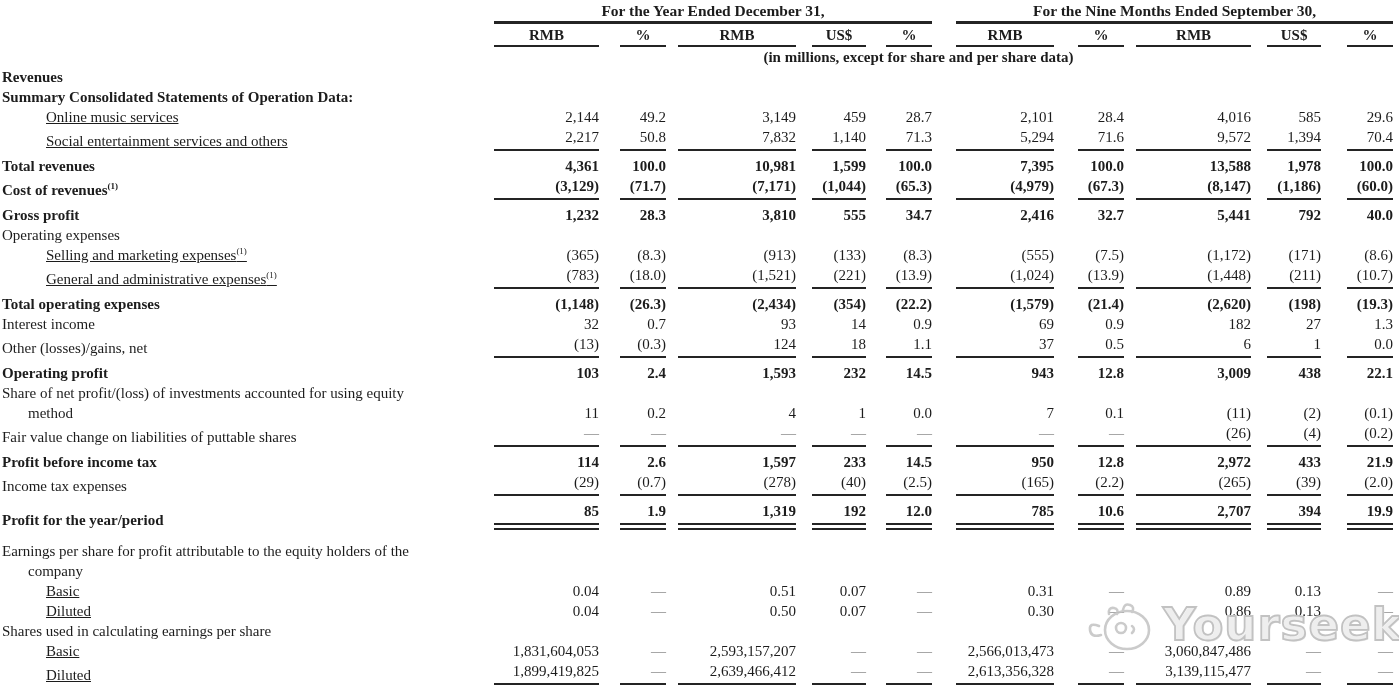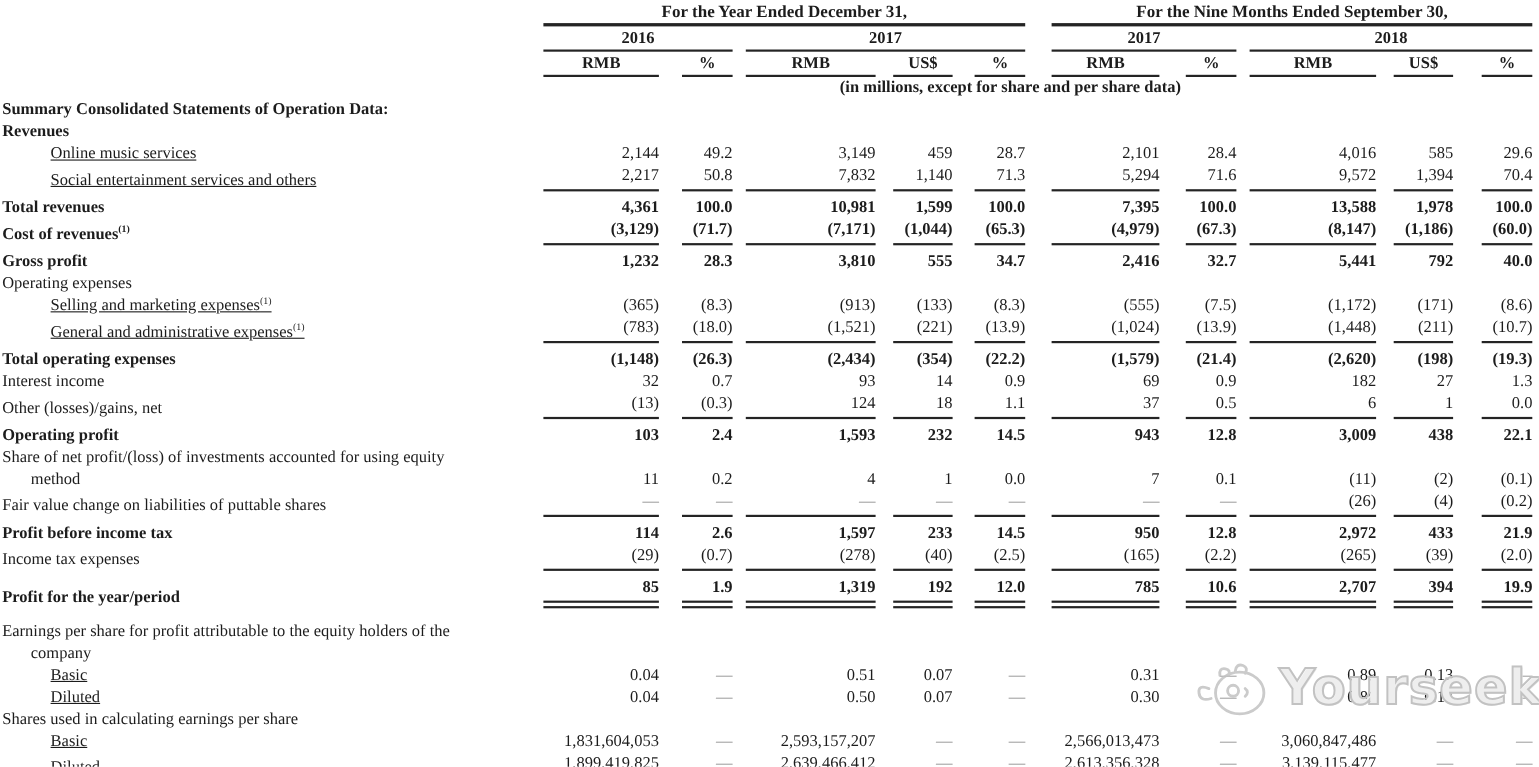--- a/index.html
+++ b/index.html
@@ -89,36 +89,20 @@
       <tr class="r-grp">
         <td class="lbl"></td>
         <td colspan="5">
           <div class="hu c b">For the Year Ended December 31,</div>
         </td>
         <td class="sp"></td>
         <td colspan="5">
           <div class="hu c b">For the Nine Months Ended September 30,</div>
         </td>
       </tr>
-      <tr class="r-yr">
-        <td class="lbl"></td>
-        <td colspan="2">
-            <div class="hu c b">2016</div>
-          </td>
-        <td colspan="3">
-            <div class="hu c b">2017</div>
-          </td>
-        <td class="sp"></td>
-        <td colspan="2">
-            <div class="hu c b">2017</div>
-          </td>
-        <td colspan="3">
-            <div class="hu c b">2018</div>
-          </td>
-      </tr>
       <tr class="r-un">
         <td class="lbl"></td>
         <td>
             <div class="hu c b">RMB</div>
           </td>
         <td>
             <div class="hu c b pct">%</div>
           </td>
         <td>
             <div class="hu c b">RMB</div>
@@ -147,21 +131,21 @@
           </td>
       </tr>
       <tr>
         <td class="lbl"></td>
         <td colspan="11" class="note b">(in millions, except for share and per share data)</td>
       </tr>
     </thead>
     <tbody id="rows">
         <tr>
           <td class="lbl b">
-            <div>Summary Consolidated Statements of Operation Data:</div>
+            <div>Revenues</div>
           </td>
           <td class="val b">
             <div class="v rmb"></div>
           </td>
           <td class="val b">
             <div class="v pct"></div>
           </td>
           <td class="val b">
             <div class="v rmb"></div>
           </td>
@@ -183,21 +167,21 @@
           </td>
           <td class="val b">
             <div class="v usd"></div>
           </td>
           <td class="val b">
             <div class="v pct"></div>
           </td>
         </tr>
         <tr>
           <td class="lbl b">
-            <div>Revenues</div>
+            <div>Summary Consolidated Statements of Operation Data:</div>
           </td>
           <td class="val b">
             <div class="v rmb"></div>
           </td>
           <td class="val b">
             <div class="v pct"></div>
           </td>
           <td class="val b">
             <div class="v rmb"></div>
           </td>

